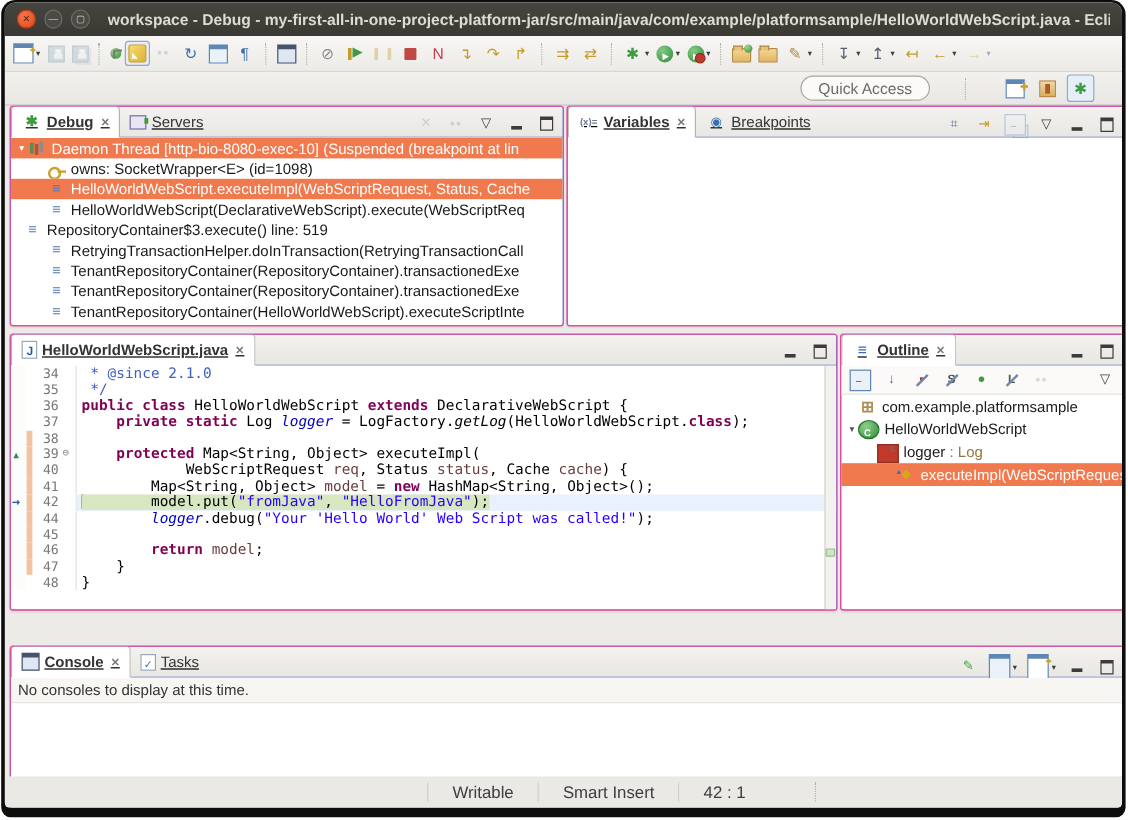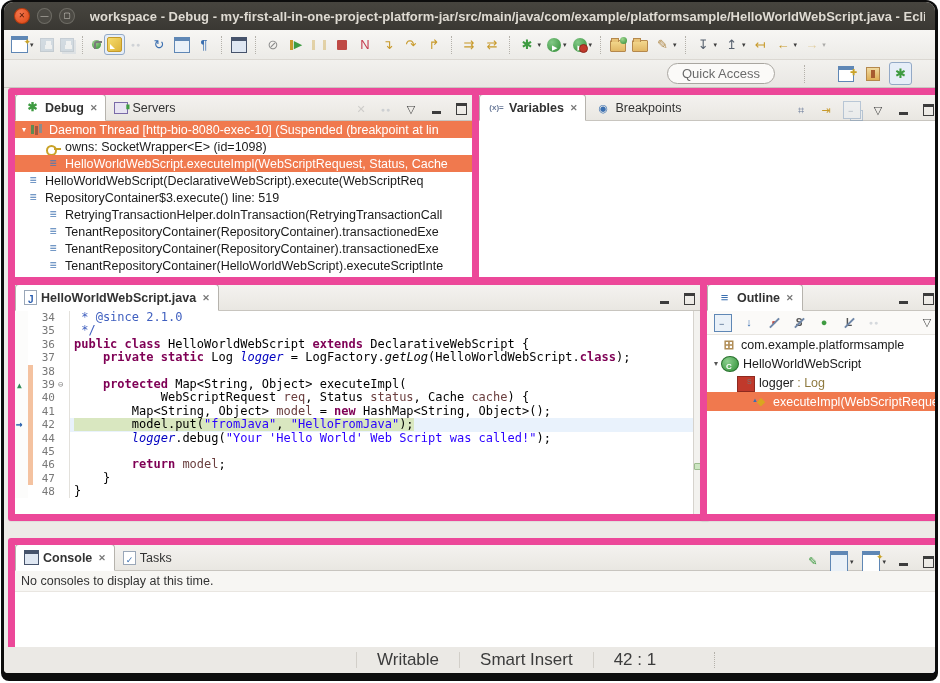--- a/index.html
+++ b/index.html
@@ -86,21 +86,21 @@
   .st-frame::before{content:"≡";color:#4a7ab5;font-weight:bold;font-size:12px;}
   .st-package::before{content:"⊞";color:#b08d57;font-size:13px;font-weight:bold;}
   .st-class{width:13px;height:13px;border-radius:50%;background:radial-gradient(circle at 35% 30%,#8ccf8e,#2f9136);border:1px solid #256f2a;}
   .st-class::before{content:"C";color:#fff;font-size:8px;font-weight:bold;position:absolute;left:4px;top:1px;}
   .st-field{width:8px;height:8px;background:#c0392b;border:1px solid #8e2a20;margin-top:3px;}
   .st-field::before{content:"S";color:#777;font-size:7px;position:absolute;left:9px;top:-4px;}
   .st-method::before{content:"◆";color:#d9a620;font-size:11px;}
   .st-method::after{content:"▲";color:#3a6fb0;font-size:6px;position:absolute;left:-1px;bottom:0;}
 
   
-  .panel{position:absolute;background:#1d4ed8;border:7px solid #ec4899;border-radius:3px;overflow:hidden;box-shadow:0 1px 1px rgba(0,0,0,.06);}
+  .panel{position:absolute;background:#1d4ed8;border:1px solid #ec4899;border-radius:3px;overflow:hidden;box-shadow:0 1px 1px rgba(0,0,0,.06);text-decoration:underline;}
   .phead{height:25px;background:linear-gradient(#f4f2ef,#e9e7e2);border-bottom:1px solid #c8c5bf;display:flex;align-items:flex-end;position:relative;}
   .tabs{display:flex;align-items:flex-end;height:100%;}
   .tab{display:flex;align-items:center;gap:4px;padding:0 8px;height:24px;font-size:12.5px;color:#333;white-space:nowrap;}
   .tab.active{background:#fff;border:1px solid #b6b3ad;border-bottom:1px solid #fff;border-radius:4px 4px 0 0;font-weight:bold;height:25px;margin-bottom:-1px;}
   .tclose{font-size:9px;color:#777;margin-left:2px;}
   .ptools{position:absolute;right:3px;top:3px;display:flex;align-items:center;gap:3px;}
   .ptools .ic{width:16px;height:16px;font-size:11px;}
   .pbody{position:absolute;left:0;right:0;top:26px;bottom:0;background:#fff;overflow:hidden;}
 
   
@@ -139,21 +139,21 @@
   .ovmark{position:absolute;right:1px;width:6px;height:5px;background:#cde6c2;border:1px solid #9cbb8e;border-radius:1px;}
 
   
   .consolemsg{height:20px;display:flex;align-items:center;padding:0 6px;font-size:12.5px;color:#333;background:#f7f6f3;border-bottom:1px solid #e9e6e1;}
 
   
   .qa{border:1px solid #a9a6a0;border-radius:11px;background:#fbfaf8;color:#6b6b6b;font-size:13px;padding:2px 14px;}
   .perspbar{display:flex;align-items:center;gap:6px;}
 
   
-  .statusbar{position:absolute;left:0;right:0;bottom:0;height:26px;background:#ebe9e5;display:flex;align-items:center;font-size:17px;color:#3c3c3c;}
+  .statusbar{position:absolute;left:0;right:0;bottom:0;height:26px;background:#ebe9e5;display:flex;align-items:center;font-size:14px;color:#3c3c3c;}
   .sbitems{position:absolute;left:352px;display:flex;align-items:center;height:100%;}
   .sbitem{padding:0 20px;border-left:1px solid #d2cfc9;height:60%;display:flex;align-items:center;}
   .sbdot{width:1px;height:60%;border-left:1px dotted #b4b1aa;margin-left:38px;}
 </style>
 </head>
 <body>
 
 <div class="frame">
   <div class="window">
 
@@ -333,21 +333,21 @@
             <div class="trow" style="padding-left: 20px;">
               <span class="exp"></span>
               <span class="ic st-key"></span>
               <span class="ttext">owns: SocketWrapper&lt;E&gt;  (id=1098)</span>
             </div>
             <div class="trow sel" style="padding-left: 20px;">
               <span class="exp"></span>
               <span class="ic st-frame"></span>
               <span class="ttext">HelloWorldWebScript.executeImpl(WebScriptRequest, Status, Cache</span>
             </div>
-            <div class="trow" style="">
+            <div class="trow" style="padding-left: 20px;">
               <span class="exp"></span>
               <span class="ic st-frame"></span>
               <span class="ttext">HelloWorldWebScript(DeclarativeWebScript).execute(WebScriptReq</span>
             </div>
             <div class="trow" style="">
               <span class="exp"></span>
               <span class="ic st-frame"></span>
               <span class="ttext">RepositoryContainer$3.execute() line: 519</span>
             </div>
             <div class="trow" style="padding-left: 20px;">

